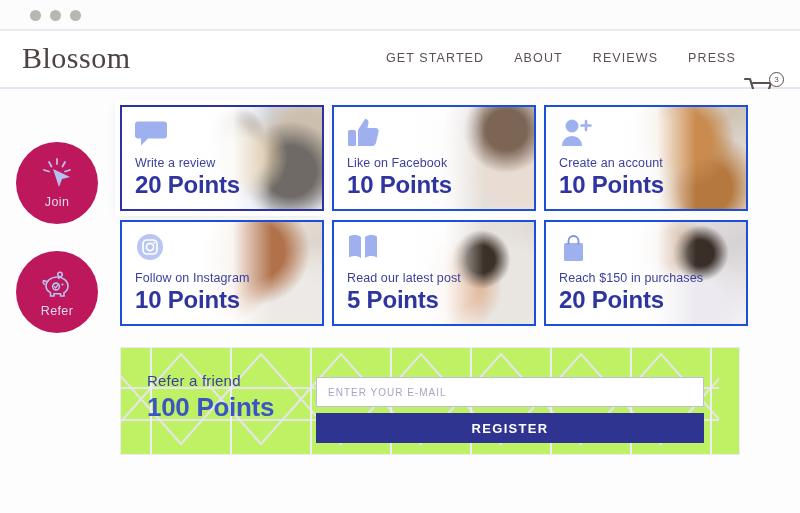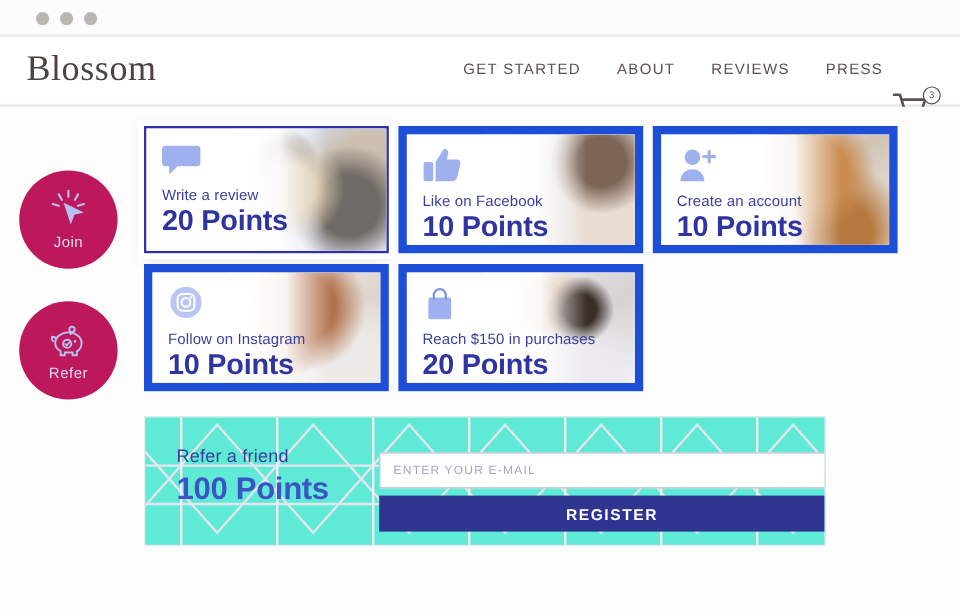--- a/index.html
+++ b/index.html
@@ -71,21 +71,21 @@
   .rail-icon { height: 34px; display: flex; align-items: flex-end; justify-content: center; }
   .rail-label {
     margin-top: 4px; font-size: 12.5px; color: #dcdcf2; letter-spacing: .4px;
   }
 
   
   .grid { position: absolute; left: 120px; top: 16px; width: 680px; }
   .row { display: flex; gap: 8px; margin-bottom: 9px; text-decoration: underline; }
   .card {
     position: relative; width: 204px; height: 106px;
-    background: #ffffff; border: 7px solid #1d4ed8;
+    background: #ffffff; border: 2px solid #1d4ed8;
     overflow: hidden; cursor: pointer; flex: 0 0 auto;
   }
   .card-photo {
     position: absolute; right: 0; top: 0; width: 126px; height: 104px;
   }
   .card-fade {
     position: absolute; left: 0; top: 0; width: 150px; height: 104px;
     background: linear-gradient(to right, #ffffff 52%, rgba(255,255,255,0.92) 74%, rgba(255,255,255,0) 100%);
   }
   .card-inner { position: absolute; left: 13px; top: 10px; width: 185px; }
@@ -143,22 +143,22 @@
     background:
       radial-gradient(circle at 64% 30%, #3a2f28 0 12%, rgba(58,47,40,0) 26%),
       radial-gradient(circle at 40% 24%, #c8a58a 0 14%, rgba(200,165,138,0) 32%),
       radial-gradient(circle at 50% 82%, #eceaf0 0 34%, rgba(236,234,240,0) 62%),
       linear-gradient(150deg, #e9e6e7 0%, #d7d2d4 50%, #f7f6f7 100%);
   }
 
   
   .referral {
     position: absolute; left: 120px; top: 258px;
-    width: 568px; height: 108px;
-    background: #5eead4; border: 1px solid #eceaf2;
+    width: 620px; height: 108px;
+    background: #bef264; border: 1px solid #eceaf2;
     overflow: hidden;
     padding-left: 21px;
   }
   .referral svg.pattern { position: absolute; left: 0; top: 0; }
   .ref-text { position: absolute; left: 26px; top: 24px; }
   .ref-title { font-size: 15px; color: #3b3f9e; letter-spacing: .2px; }
   .ref-points {
     margin-top: 3px; font-size: 26px; font-weight: bold; color: #3b56c4; letter-spacing: -.3px;
   }
   .ref-form { position: absolute; left: 195px; top: 29px; width: 388px; }
@@ -310,20 +310,34 @@
                 <rect x="8" y="8" width="14" height="14" rx="4" fill="none" stroke="#ffffff" stroke-width="1.7"></rect>
                 <circle cx="15" cy="15" r="3.6" fill="none" stroke="#ffffff" stroke-width="1.7"></circle>
                 <circle cx="19.3" cy="10.8" r="1" fill="#ffffff"></circle>
               </svg>
             </div>
             <div class="card-title">Follow on Instagram</div>
             <div class="card-points">10 Points</div>
           </div>
         </div>
 
+        <div class="card">
+          <div class="card-photo ph-arm"></div>
+          <div class="card-fade"></div>
+          <div class="card-inner">
+            <div class="card-icon">
+              <svg width="34" height="30" viewBox="0 0 34 30">
+                <path d="M2 4.5c4-2 8-2 12 .5v21c-4-2.5-8-2.5-12-.5z" fill="#9fb0ef"></path>
+                <path d="M30 4.5c-4-2-8-2-12 .5v21c4-2.5 8-2.5 12-.5z" fill="#9fb0ef"></path>
+              </svg>
+            </div>
+            <div class="card-title">Read our latest post</div>
+            <div class="card-points">5 Points</div>
+          </div>
+        </div>
 
         <div class="card">
           <div class="card-photo ph-couple"></div>
           <div class="card-fade"></div>
           <div class="card-inner">
             <div class="card-icon">
               <svg width="32" height="32" viewBox="0 0 32 32">
                 <rect x="5" y="11" width="19" height="18" rx="1.5" fill="#9fb0ef"></rect>
                 <path d="M9.5 12.5V9a5 5 0 0 1 10 0v3.5" fill="none" stroke="#7e91e2" stroke-width="1.8"></path>
               </svg>

